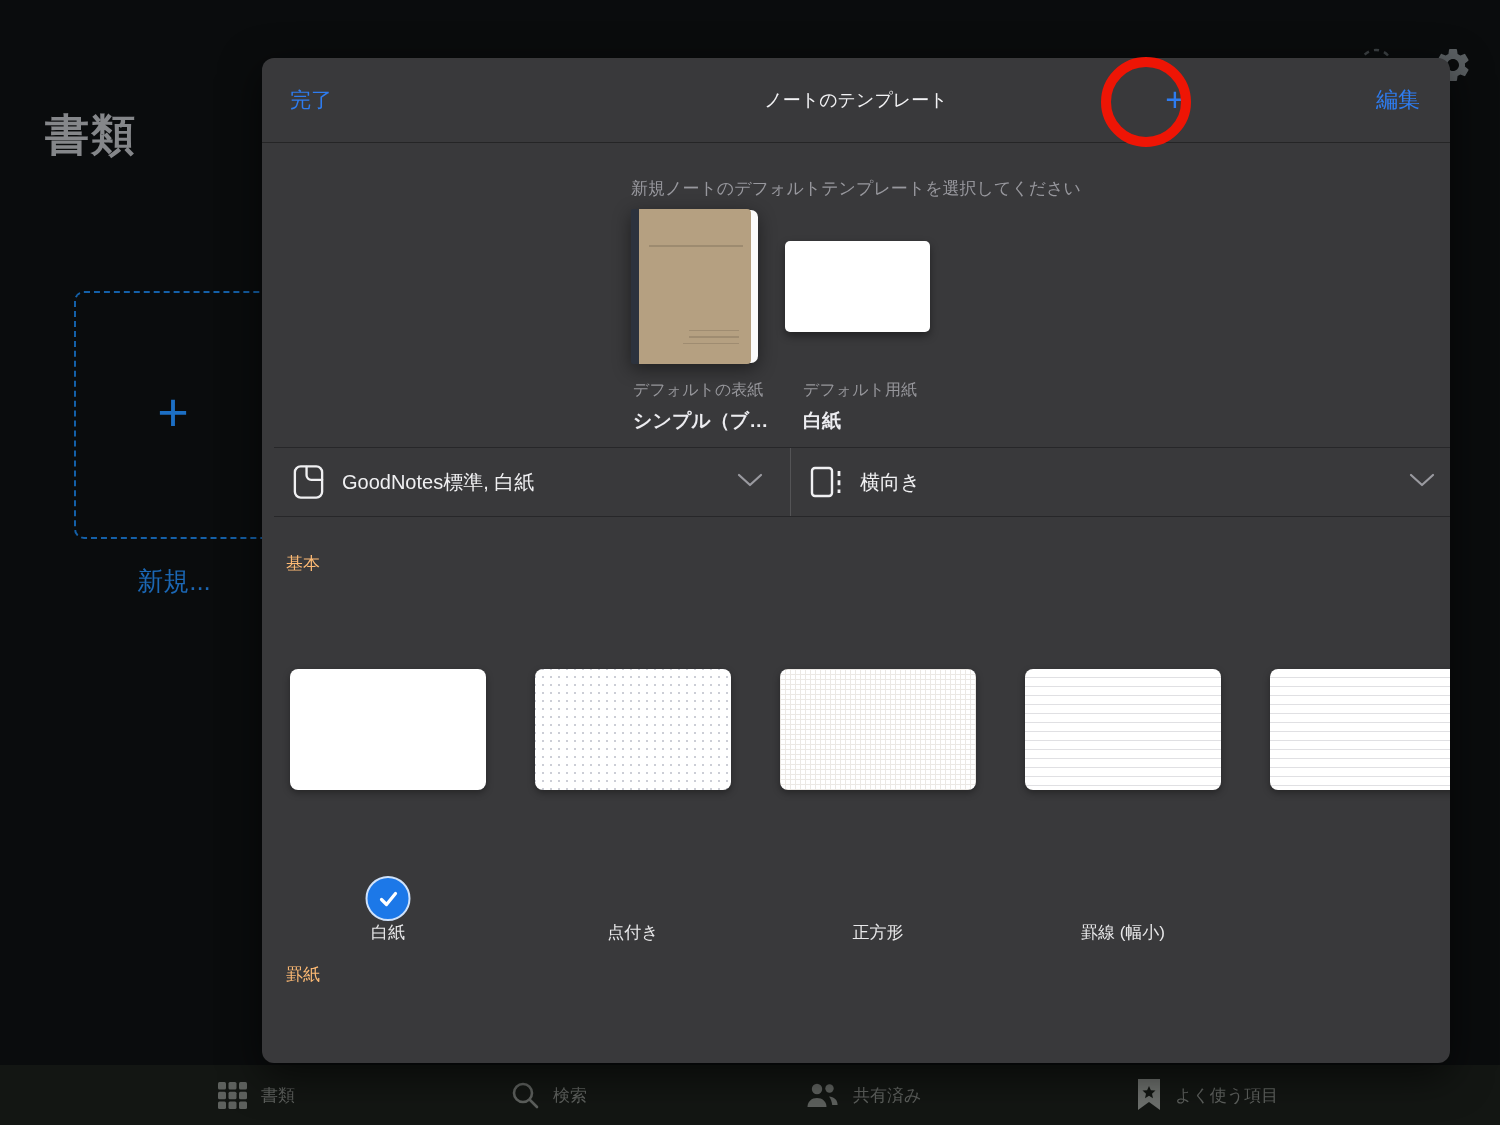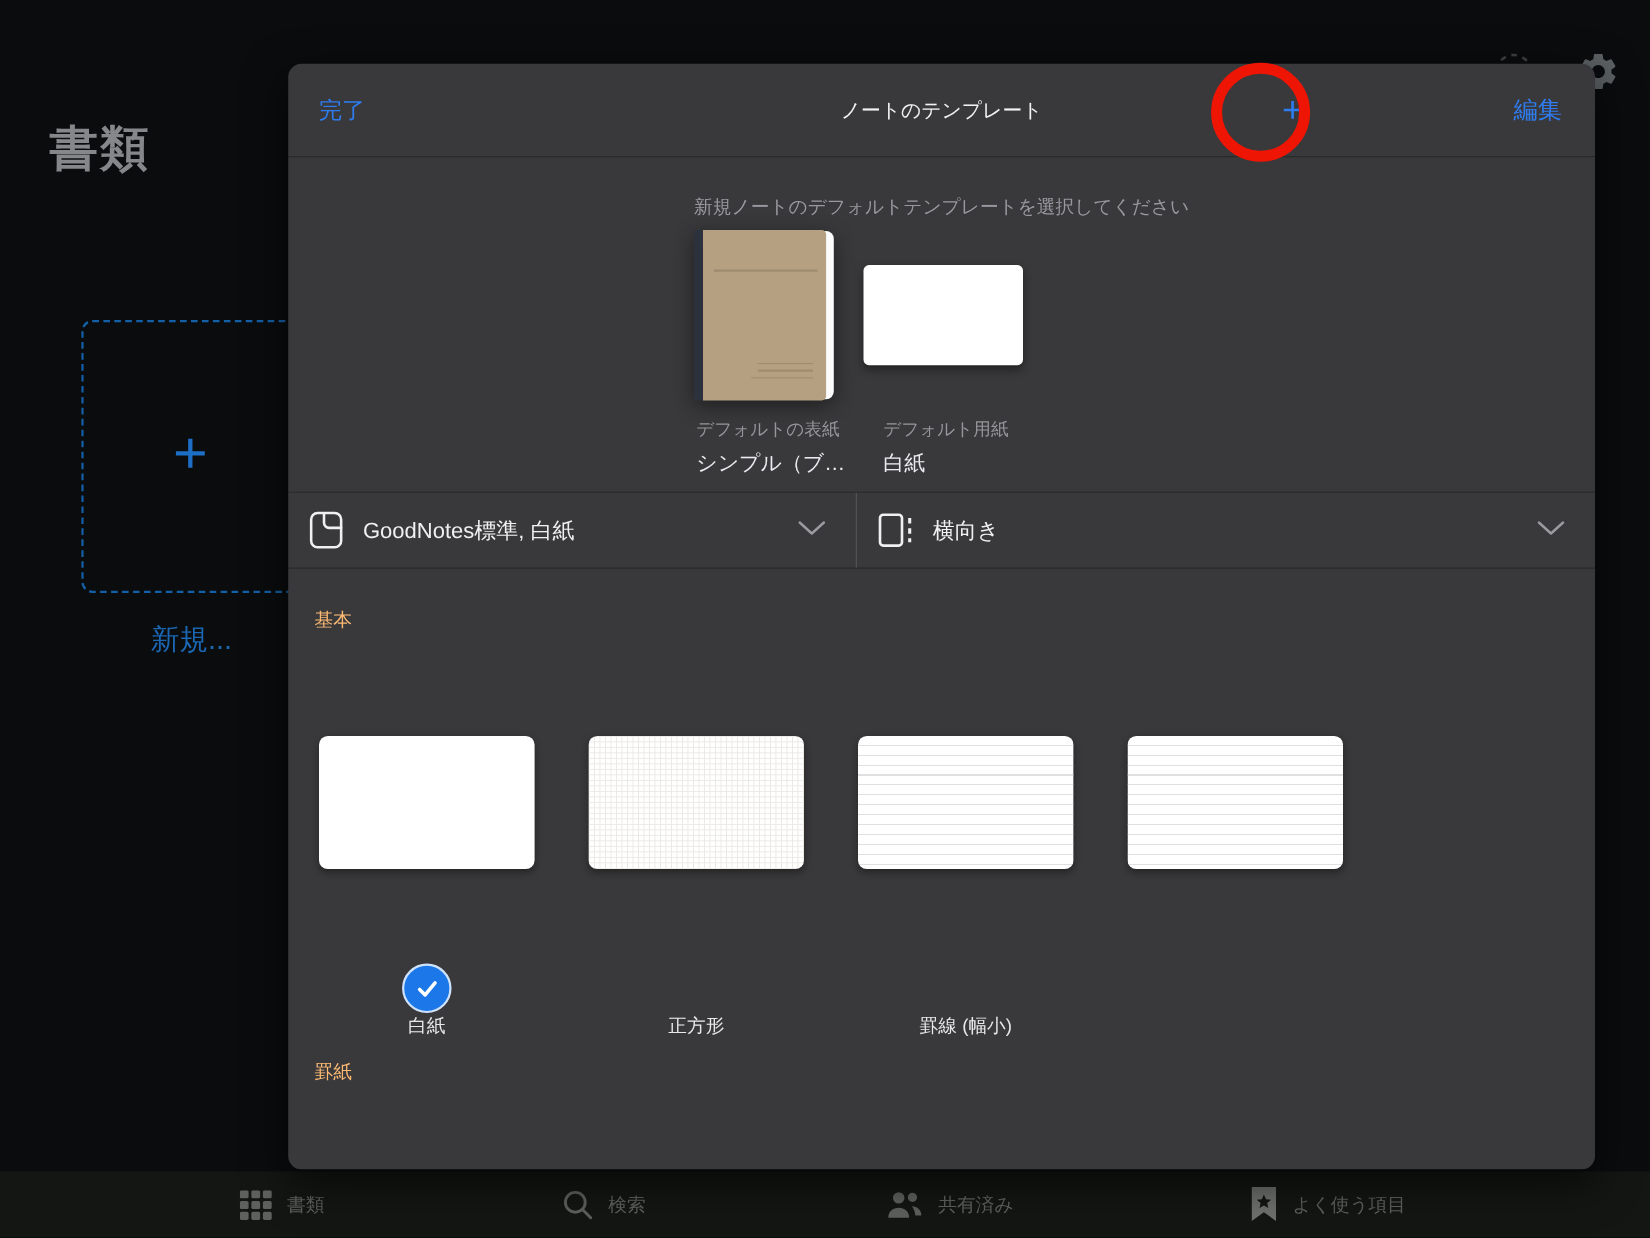--- a/index.html
+++ b/index.html
@@ -47,23 +47,23 @@
   .cover-pages { position:absolute; right:0; top:1px; bottom:1px; width:20px; background:#fbfbfb; border-radius:0 7px 7px 0; }
   .cover-front { position:absolute; left:8px; top:0; right:7px; bottom:0; background:#b5a081; border-radius:0 4px 4px 0; }
   .cover-spine { position:absolute; left:0; top:0; bottom:0; width:8px; background:#2c323d; border-radius:2px 0 0 2px; }
   .cover-line { position:absolute; left:10px; right:8px; top:36px; height:1.5px; background:rgba(0,0,0,.13); }
   .cover-logo { position:absolute; right:12px; bottom:20px; width:50px; }
   .cover-logo div { height:1.5px; background:rgba(0,0,0,.12); margin-top:5px; }
   .paper-thumb { position:absolute; left:523px; top:183px; width:145px; height:91px; background:#fff; border-radius:5px; box-shadow:0 4px 9px rgba(0,0,0,.4); cursor:pointer; }
   .def-col { position:absolute; top:322px; }
   .def-col-cover { left:371px; } .def-col-paper { left:541px; }
   .def-caption { font-size:16px; color:#96969b; }
-  .def-name { font-size:19px; color:#ececf0; margin-top:7px; }
-  
-  .selector-row { position:absolute; left:0; top:389px; width:100%; height:70px; display:flex; align-items:center;
+  .def-name { font-size:19px; color:#ececf0; margin-top:7px;font-weight:bold; }
+  
+  .selector-row { position:absolute; left:12px; top:389px; width:100%; height:70px; display:flex; align-items:center;
                   border-top:1px solid rgba(0,0,0,.3); border-bottom:1px solid rgba(0,0,0,.3); }
   .sel-cell { display:flex; align-items:center; height:100%; cursor:pointer; }
   .sel-left { width:516px; padding-left:18px; }
   .sel-divider { width:1px; height:100%; background:rgba(255,255,255,.14); }
   .sel-right { flex:1; padding-left:18px; }
   .sel-label { margin-left:17px; font-size:20px; color:#f0f0f2; }
   .sel-chevron { margin-left:auto; margin-right:26px; }
   
   .section-label { position:absolute; left:24px; font-size:17px; color:#fdba74; }
   .sec-basic { top:494px; } .sec-ruled { top:905px; }
@@ -219,20 +219,24 @@
     <div class="tpl-row">
       <div class="tpl-item tpl-blank">
         <div class="tpl-thumb"></div>
         <div class="tpl-check">
           <svg width="24" height="24" viewBox="0 0 24 24" fill="none" stroke="#fff" stroke-width="3.2" stroke-linecap="round" stroke-linejoin="round">
               <polyline points="5,12.5 10,17.5 19,6.5"></polyline>
             </svg>
         </div>
         <div class="tpl-label">白紙</div>
       </div>
+      <div class="tpl-item tpl-dots">
+        <div class="tpl-thumb"></div>
+        <div class="tpl-label">点付き</div>
+      </div>
       <div class="tpl-item tpl-grid">
         <div class="tpl-thumb"></div>
         <div class="tpl-label">正方形</div>
       </div>
       <div class="tpl-item tpl-lines">
         <div class="tpl-thumb"></div>
         <div class="tpl-label">罫線 (幅小)</div>
       </div>
       <div class="tpl-item tpl-lines">
         <div class="tpl-thumb"></div>

